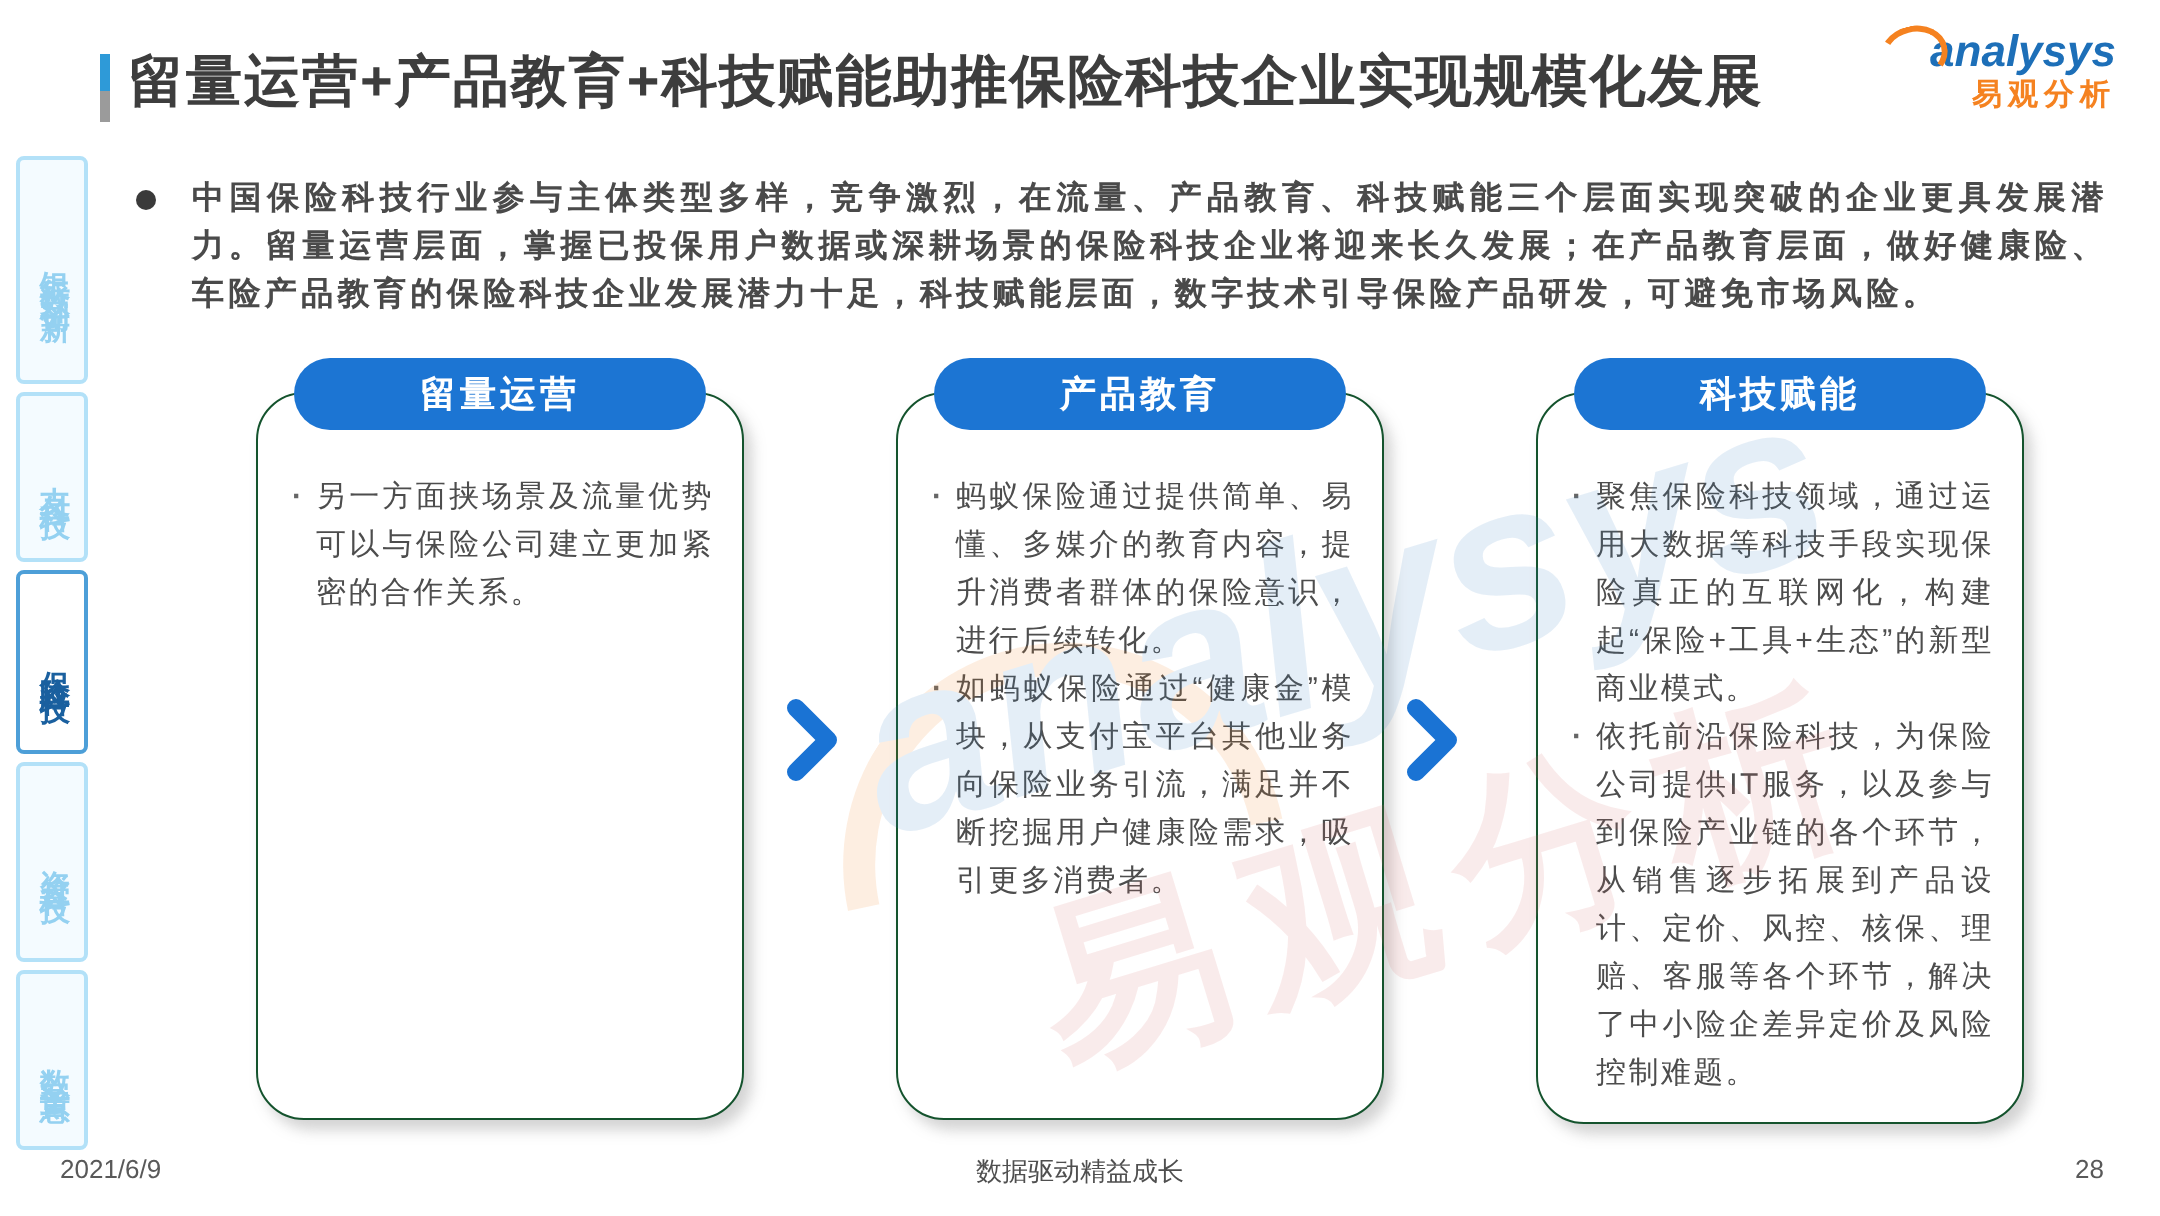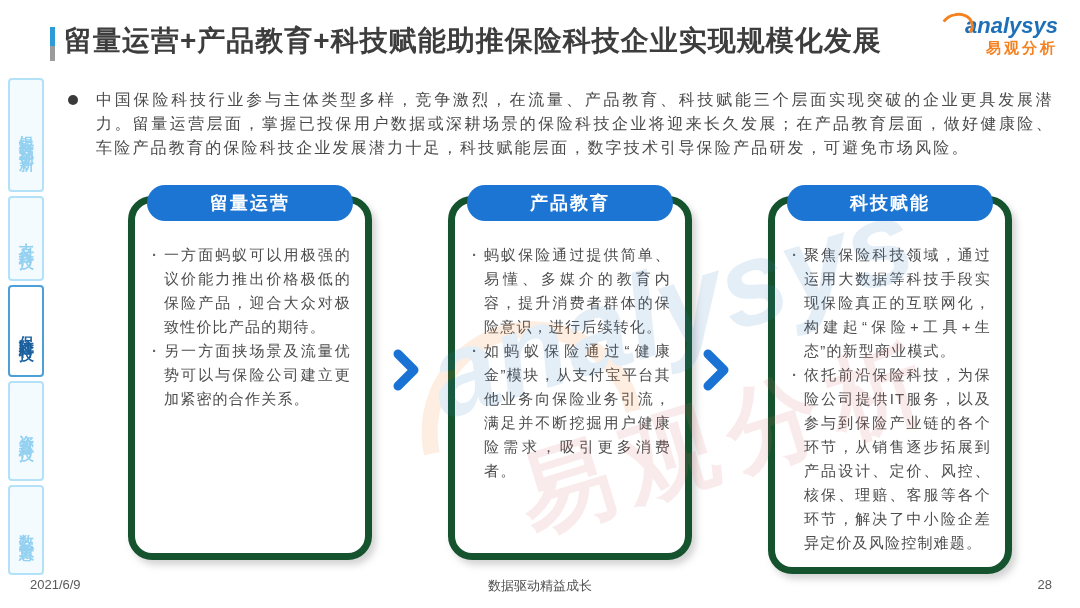--- a/index.html
+++ b/index.html
@@ -29,25 +29,25 @@
     border-top-color:#f58220; border-right-color:#f58220; border-radius:50%; transform:rotate(-14deg); }
   .logo-en { display:block; font-size:22px; font-style:italic; font-weight:bold; color:#1d6fb8;
     text-align:right; line-height:26px; }
   .logo-cn { display:block; font-size:15px; font-weight:bold; color:#f58220; letter-spacing:3px;
     text-align:right; line-height:17px; }
 
   
   .intro { position:absolute; left:66px; top:88px; width:988px; font-size:16px; line-height:24px;
     color:#4a4a4a; letter-spacing:2.2px; }
   .intro-bullet { position:absolute; left:2px; top:7px; width:10px; height:10px; background:#3a3a3a; border-radius:50%; }
-  .intro p { margin:0; padding-left:30px; text-align:justify; }
+  .intro p { margin:0; padding-left:30px; text-align:justify;font-weight:bold; }
 
   
   .card { position:absolute; top:196px; width:244px; min-height:364px; box-sizing:border-box; background:#fff;
-    border:7px solid #14532d; border-radius:24px; box-shadow:4px 5px 7px rgba(130,130,130,.35);
+    border:1px solid #14532d; border-radius:24px; box-shadow:4px 5px 7px rgba(130,130,130,.35);
     padding:34px 14px 12px 16px; z-index:2; }
   .card.c1{left:128px}.card.c2{left:448px}.card.c3{left:768px}
   .pill { position:absolute; top:-18px; left:50%; transform:translateX(-50%); width:206px; height:36px;
     border-radius:18px; background:#1c75d3; color:#fff; font-size:18px; font-weight:bold; letter-spacing:2px;
     display:flex; align-items:center; justify-content:center; z-index:3; }
   .card ul { margin:6px 0 0; padding:0; list-style:none; }
   .card li { position:relative; padding-left:13px; font-size:15px; line-height:24px; color:#4d4d4d;
     letter-spacing:1.2px; text-align:justify; }
   .card li::before { content:"·"; position:absolute; left:1px; top:0; font-weight:bold; color:#666; }
 
@@ -94,21 +94,20 @@
   </div>
 
   <div class="intro">
     <span class="intro-bullet"></span>
     <p>中国保险科技行业参与主体类型多样，竞争激烈，在流量、产品教育、科技赋能三个层面实现突破的企业更具发展潜力。留量运营层面，掌握已投保用户数据或深耕场景的保险科技企业将迎来长久发展；在产品教育层面，做好健康险、车险产品教育的保险科技企业发展潜力十足，科技赋能层面，数字技术引导保险产品研发，可避免市场风险。</p>
   </div>
 
   <section class="card c1">
     <div class="pill">留量运营</div>
     <ul>
-      <li>一方面蚂蚁可以用极强的议价能力推出价格极低的保险产品，迎合大众对极致性价比产品的期待。</li>
       <li>另一方面挟场景及流量优势可以与保险公司建立更加紧密的合作关系。</li>
     </ul>
   </section>
 
   <div class="arrow a1">
     <svg viewBox="0 0 28 44" width="28" height="44">
       <polyline points="6,6 22,22 6,38" fill="none" stroke="#1a73d4" stroke-width="9" stroke-linecap="round" stroke-linejoin="round"></polyline>
     </svg>
   </div>
 

